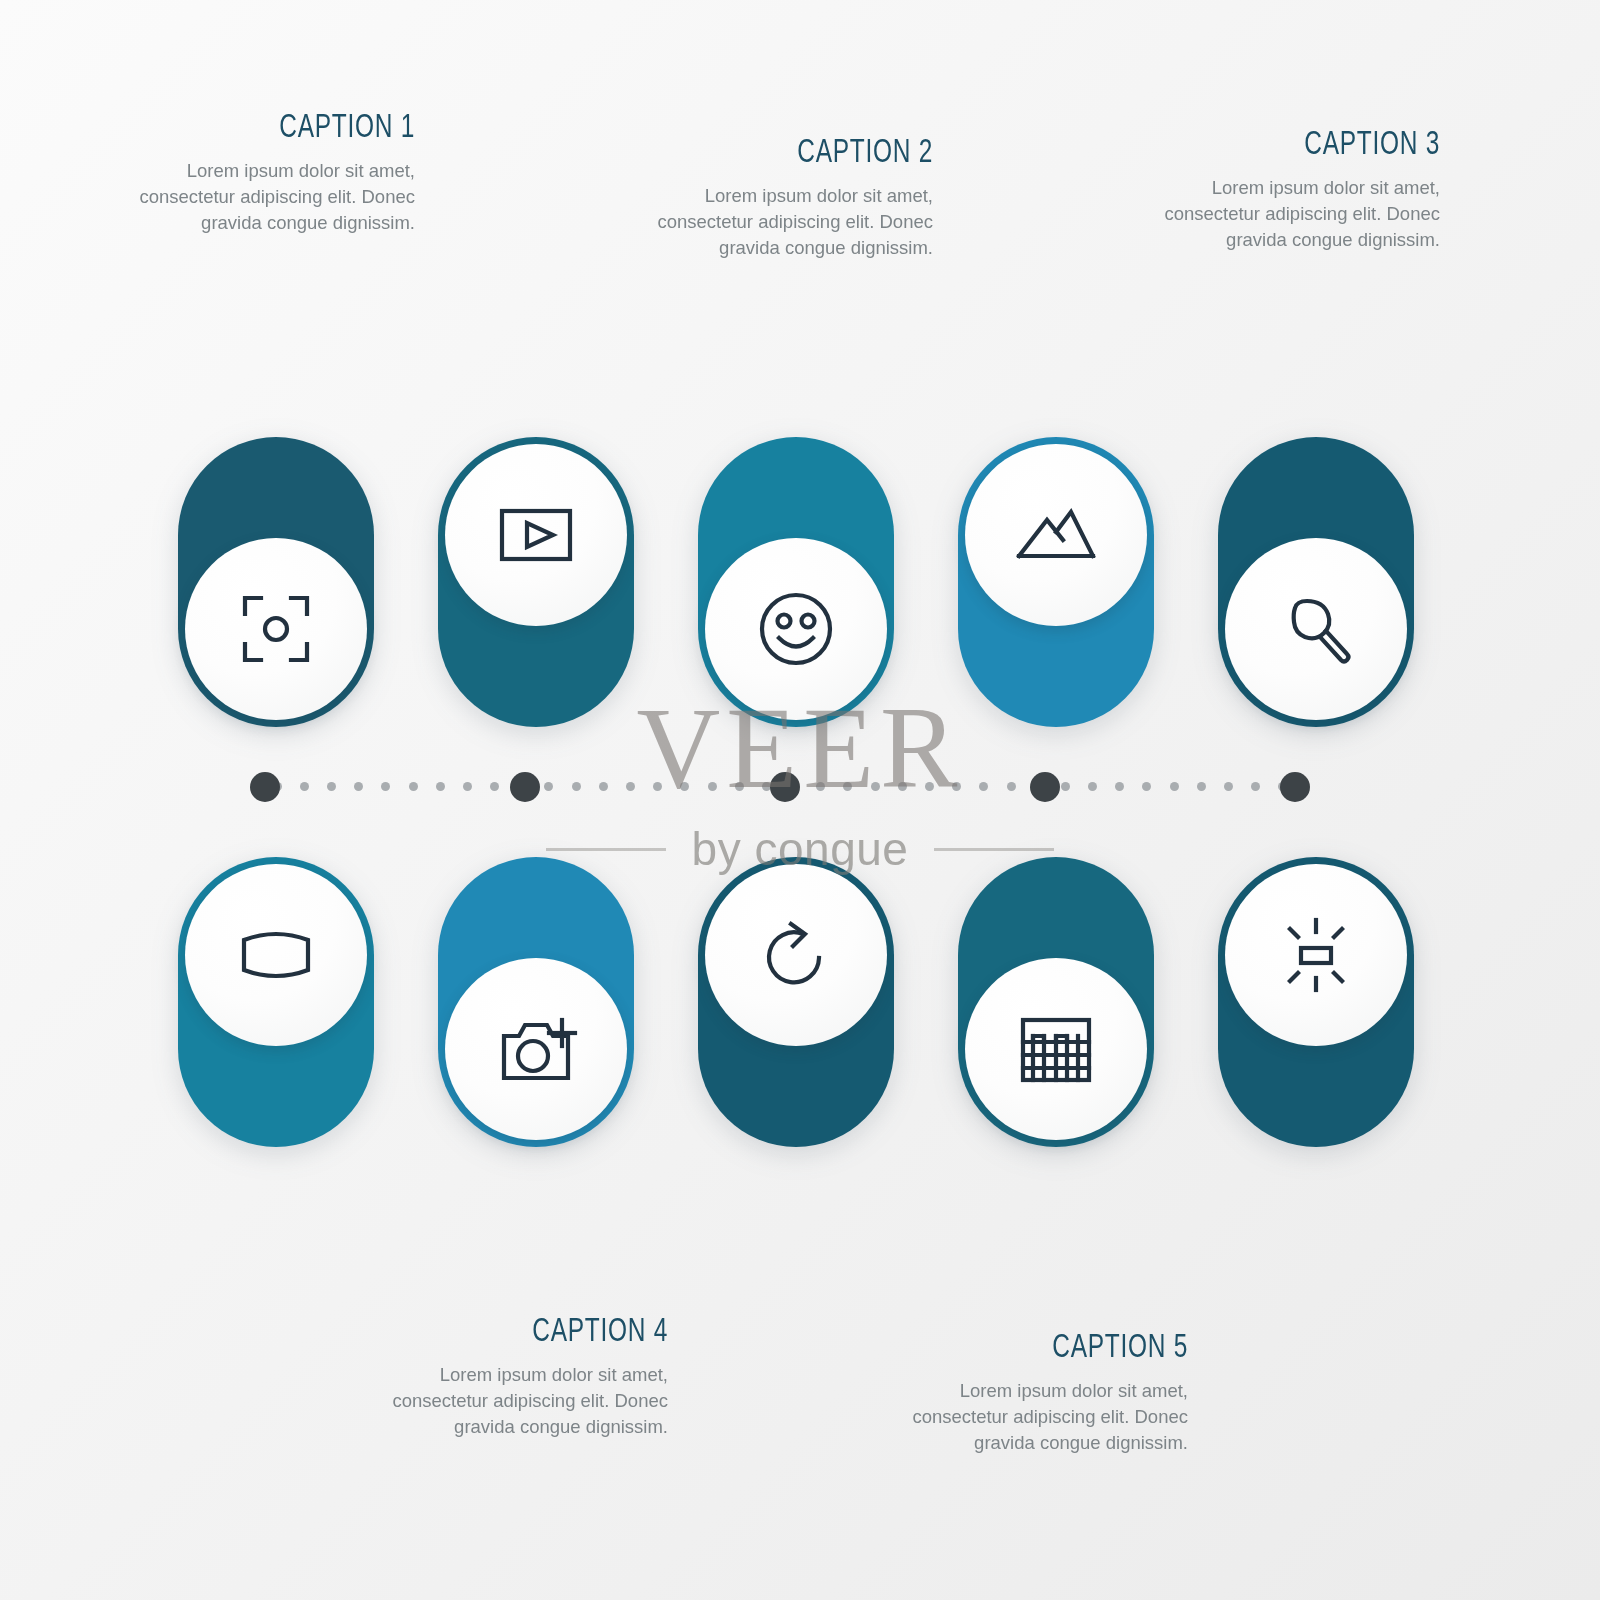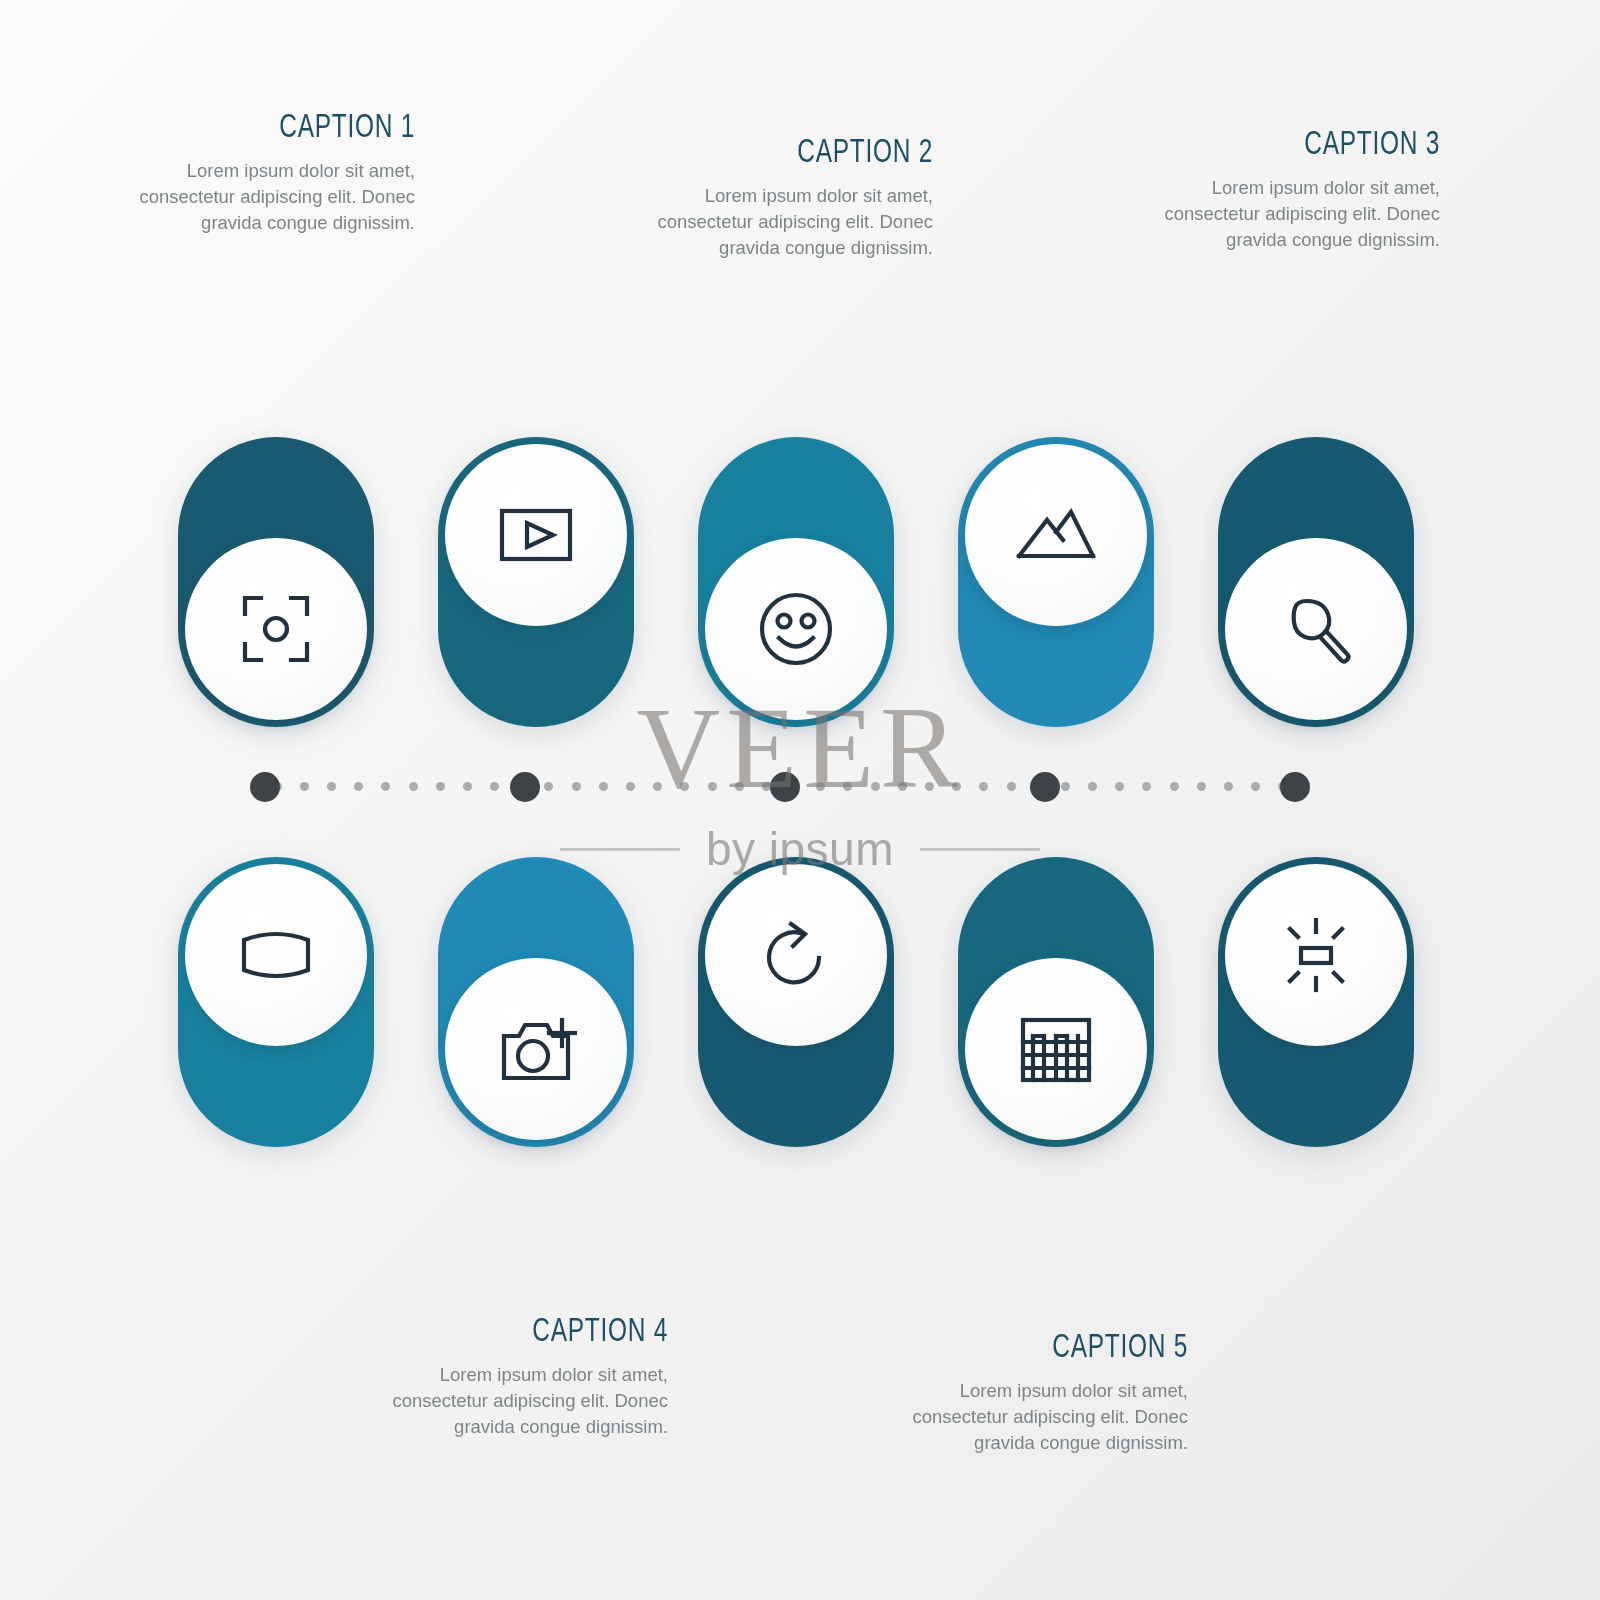--- a/index.html
+++ b/index.html
@@ -338,16 +338,16 @@
           <line x1="27" y1="63" x2="19" y2="71" stroke-linecap="round"></line>
         </svg>
       </div>
     </div>
   </div>
 
 <div class="watermark">
   <div class="wm-main">VEER</div>
   <div class="wm-sub-row">
     <div class="wm-rule"></div>
-    <div class="wm-sub">by ipsum</div>
+    <div class="wm-sub">by congue</div>
     <div class="wm-rule"></div>
   </div>
 </div>
 
 </body></html>

